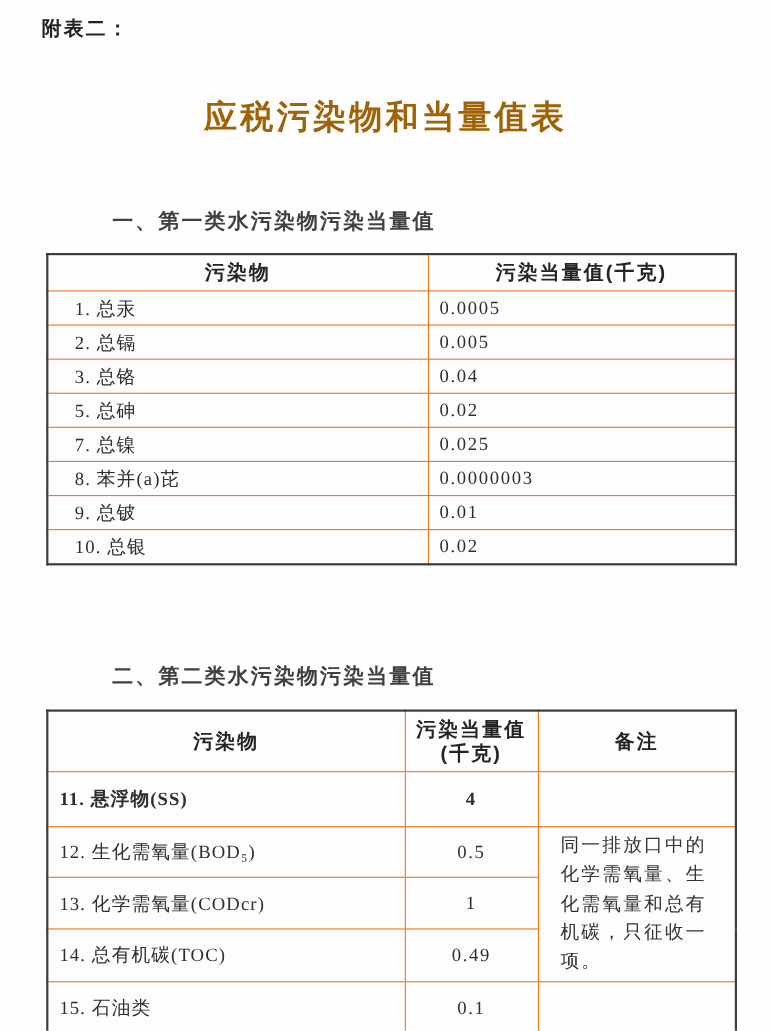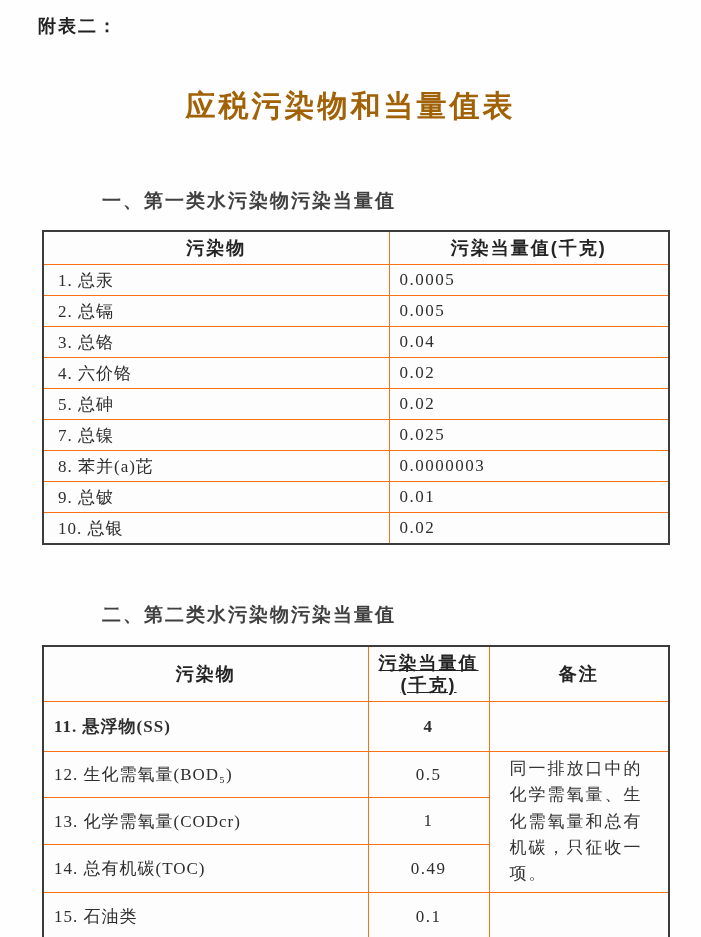--- a/index.html
+++ b/index.html
@@ -46,27 +46,27 @@
     text-align:center;vertical-align:middle;color:#242424;
   }
   td{
     font-size:17px;letter-spacing:1px;vertical-align:middle;color:#2e2e2e;
   }
 
   
   .t1{top:230px;width:626px;}
   .t1 thead th{height:30px;}
   .t1 tbody td{height:30px;}
-  .t1 td.name{text-align:left;padding:0 6px 0 14px;}
+  .t1 td.name{text-align:left;padding:0 6px 0 24px;}
   .t1 td.val{text-align:left;padding:0 6px 0 10px;letter-spacing:1.5px;}
 
   
   .t2{top:645px;width:626px;}
   .t2 thead th{height:52px;}
-  .t2 th.wrap{white-space:pre-line;line-height:1.25;text-decoration:underline;}
+  .t2 th.wrap{white-space:pre-line;line-height:1.25;}
   .t2 tbody tr:nth-child(1) td{height:41px;font-weight:bold;}
   .t2 tbody tr:nth-child(2) td{height:37px;}
   .t2 tbody tr:nth-child(3) td{height:38px;}
   .t2 tbody tr:nth-child(4) td{height:38px;}
   .t2 tbody tr:nth-child(5) td{height:40px;}
   .t2 td.name{text-align:left;padding:0 6px 0 10px;}
   .t2 td.val{text-align:center;letter-spacing:1.5px;}
   .t2 td.remark{
     text-align:left;vertical-align:middle;
     padding:4px 20px;line-height:1.55;letter-spacing:2px;
@@ -100,24 +100,20 @@
         <td class="name">1. 总汞</td>
         <td class="val">0.0005</td>
       </tr>
       <tr>
         <td class="name">2. 总镉</td>
         <td class="val">0.005</td>
       </tr>
       <tr>
         <td class="name">3. 总铬</td>
         <td class="val">0.04</td>
-      </tr>
-      <tr>
-        <td class="name">4. 六价铬</td>
-        <td class="val">0.02</td>
       </tr>
       <tr>
         <td class="name">5. 总砷</td>
         <td class="val">0.02</td>
       </tr>
       <tr>
         <td class="name">7. 总镍</td>
         <td class="val">0.025</td>
       </tr>
       <tr>

